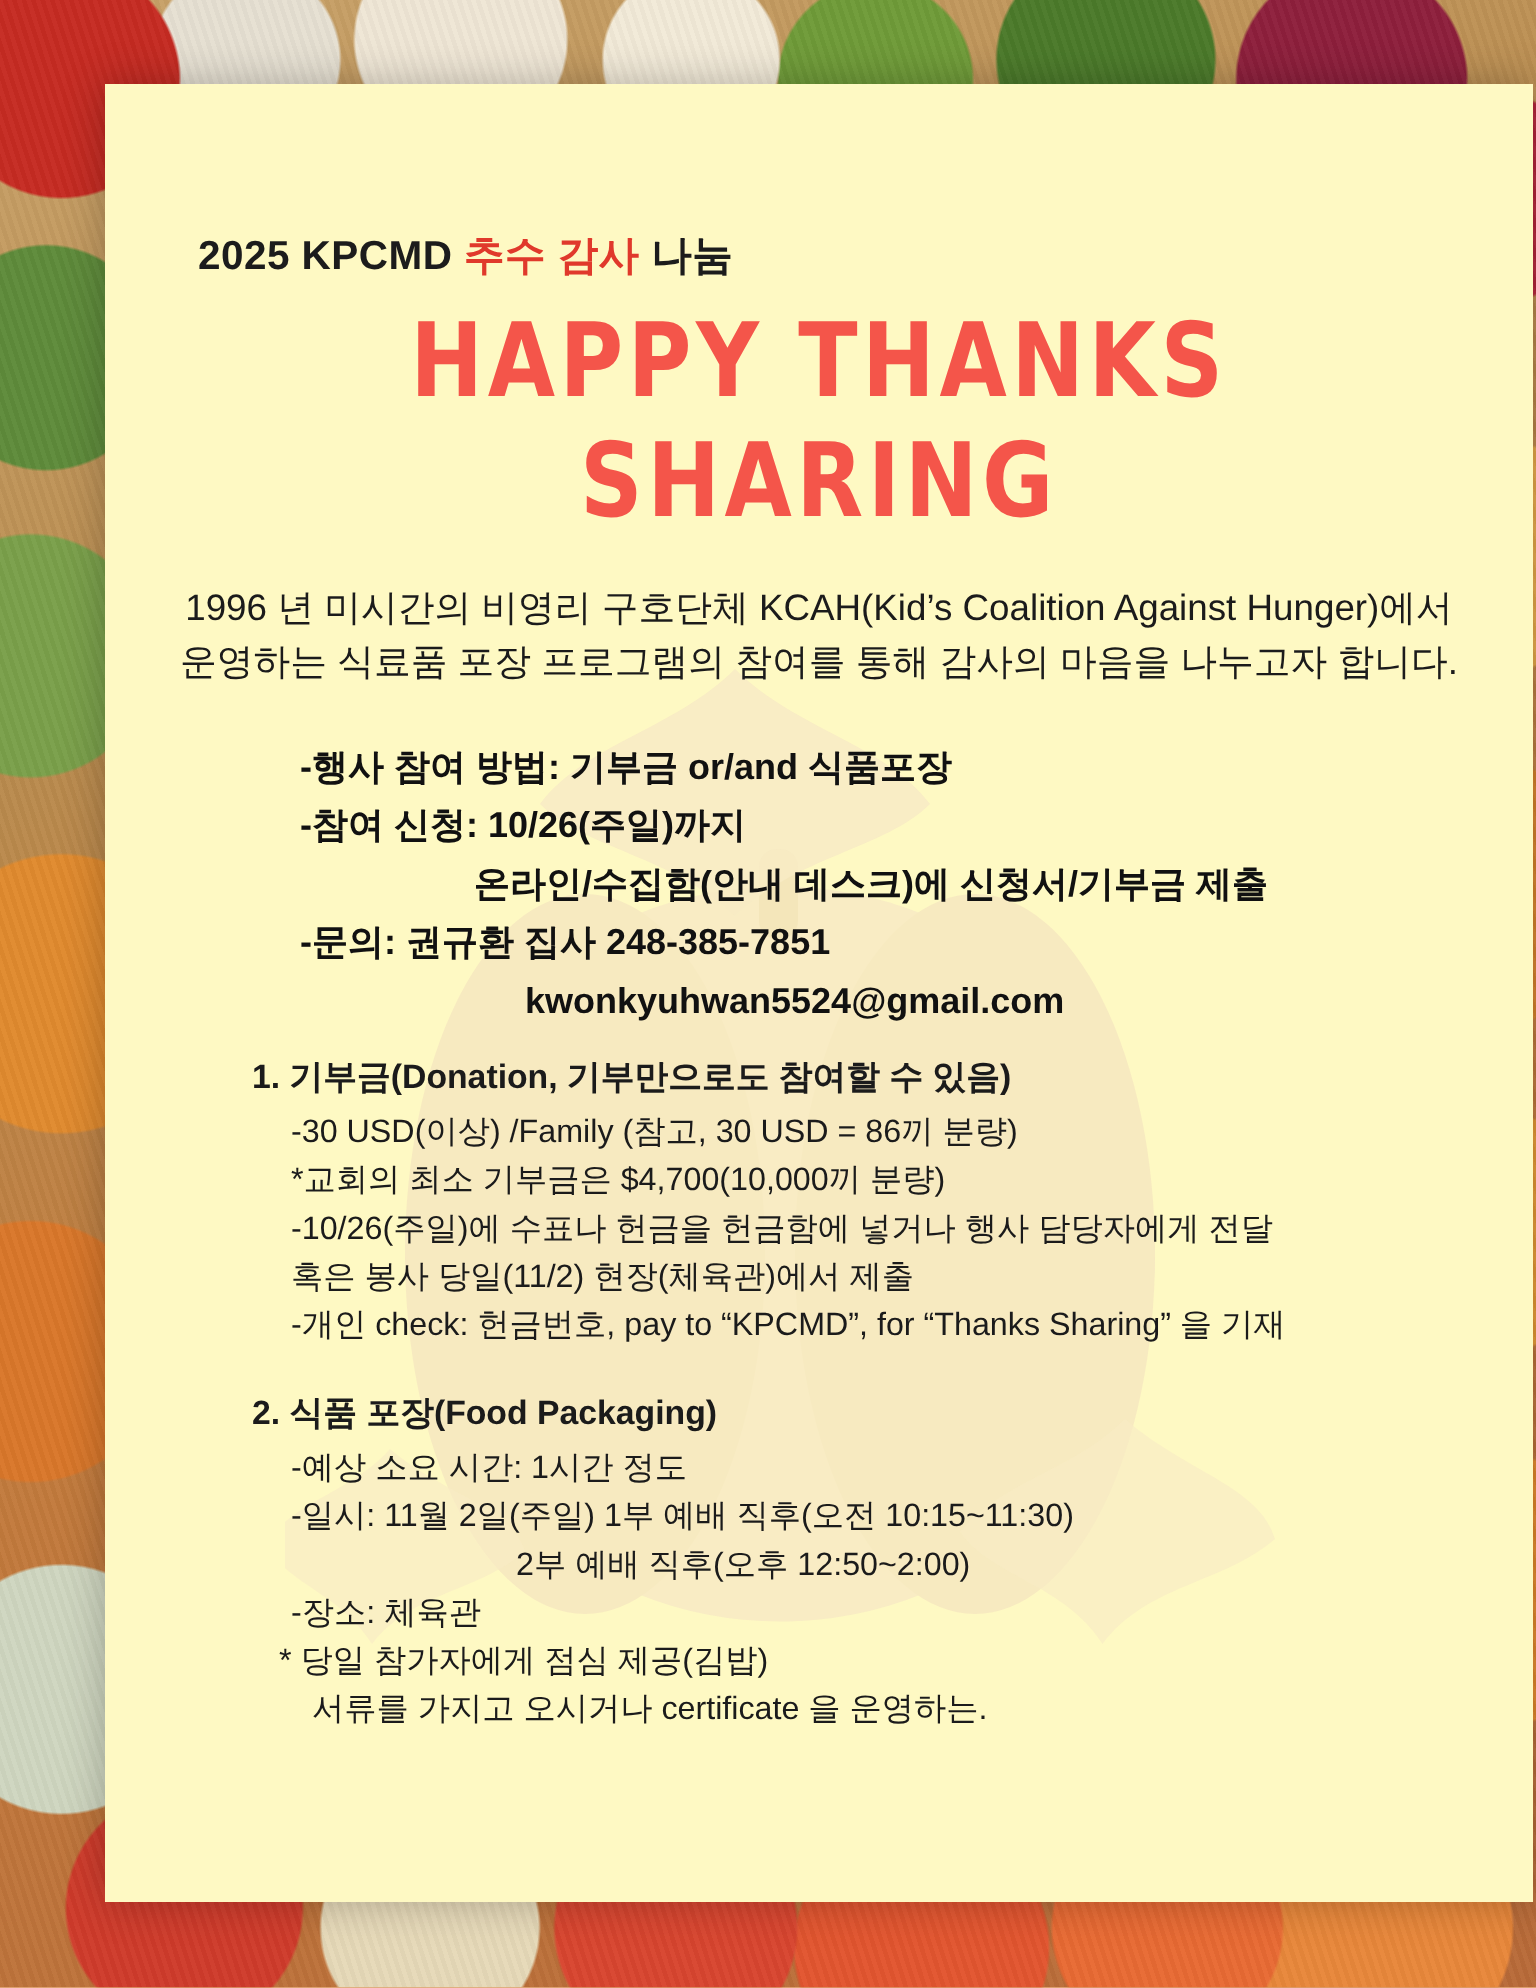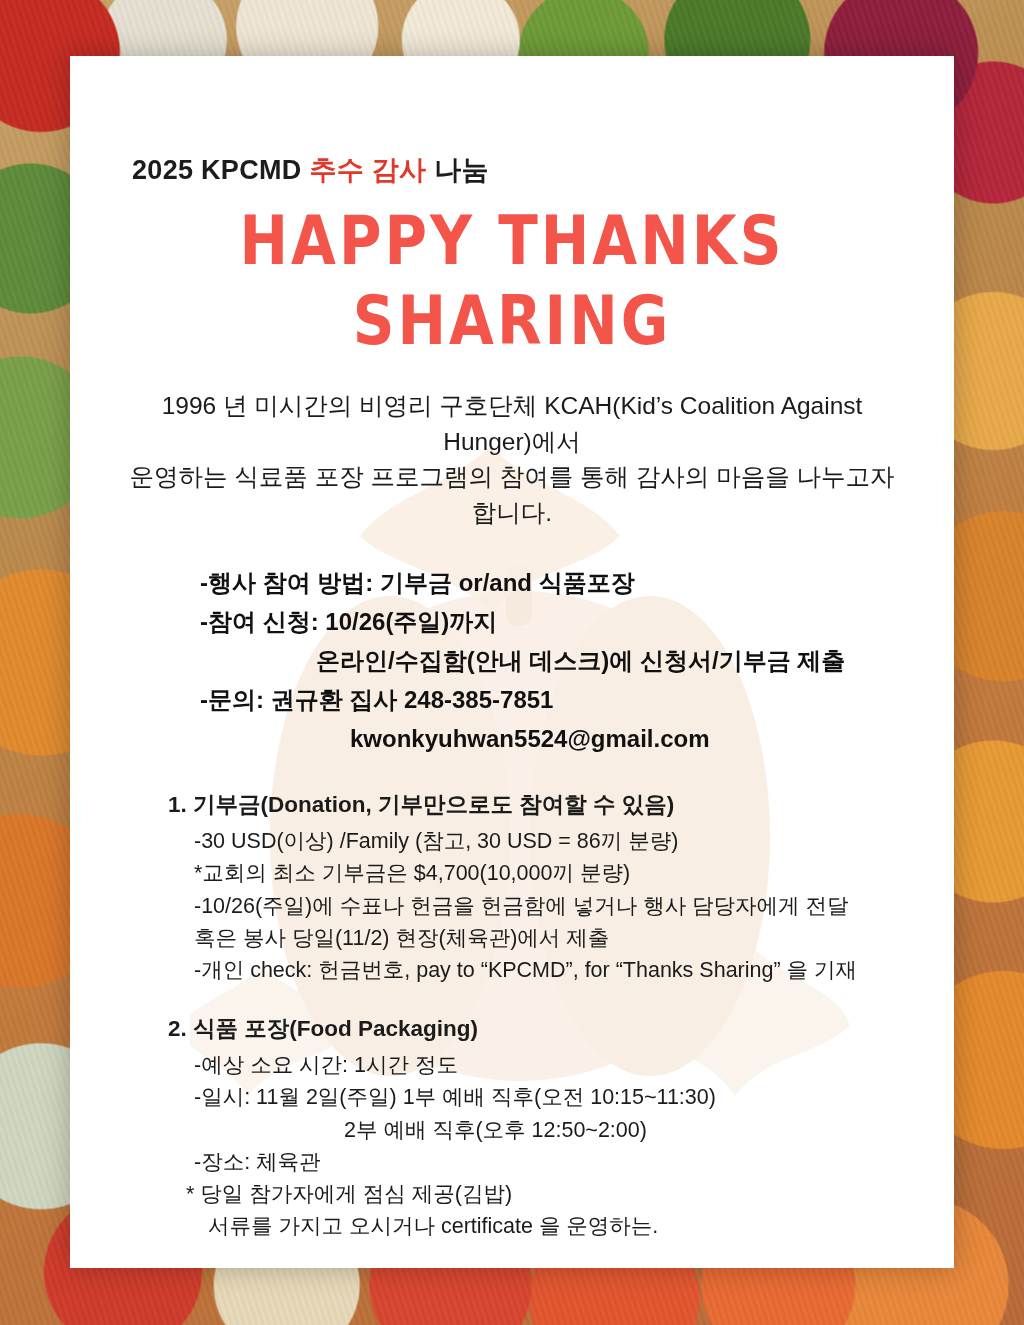--- a/index.html
+++ b/index.html
@@ -51,23 +51,23 @@
     background:
       repeating-linear-gradient(72deg, rgba(255,255,255,.05) 0 3px, rgba(0,0,0,.05) 3px 6px);
     opacity: .5;
   }
 
   
   .flyer {
     position: absolute;
     left: 70px;
     top: 56px;
-    width: 884px;
+    width: 952px;
     height: 1212px;
-    background: #ffffff;
+    background: #fef9c3;
     box-shadow: 0 0 26px rgba(0,0,0,.25);
     overflow: hidden;
   }
   
   .watermark {
     position: absolute;
     left: 120px;
     top: 350px;
     width: 660px;
     height: 720px;
@@ -116,21 +116,21 @@
     padding-left: 86px;
     font-size: 24px;
     font-weight: bold;
     line-height: 1.62;
     color: #111;
   }
   .howto .indent1 { display: inline-block; padding-left: 116px; }
   .howto .indent2 { display: inline-block; padding-left: 150px; }
 
   .section {
-    margin: 30px 0 0 0;
+    margin: 14px 0 0 0;
     padding-left: 54px;
     font-size: 21.5px;
     line-height: 1.5;
     color: #1b1b1b;
   }
   .section .sec-title {
     font-weight: bold;
     font-size: 22.5px;
     margin-bottom: 3px;
   }

